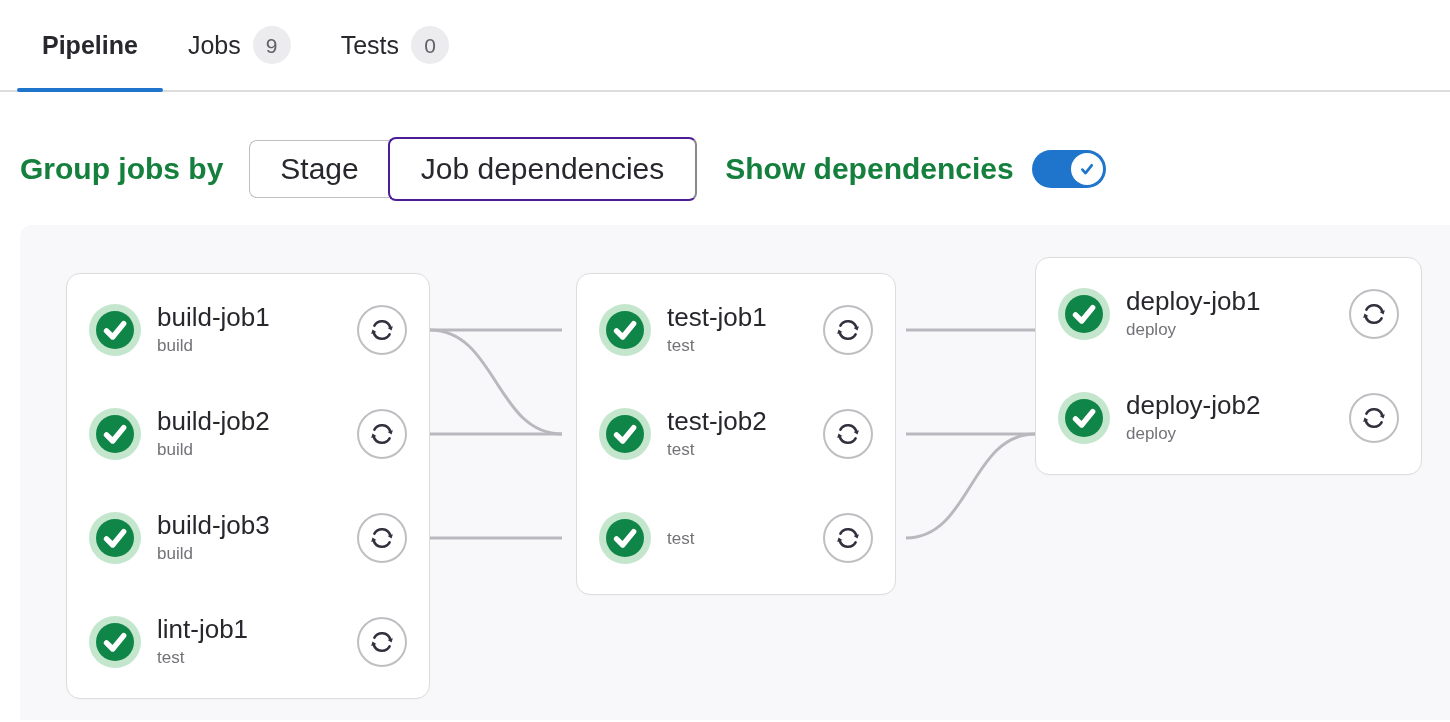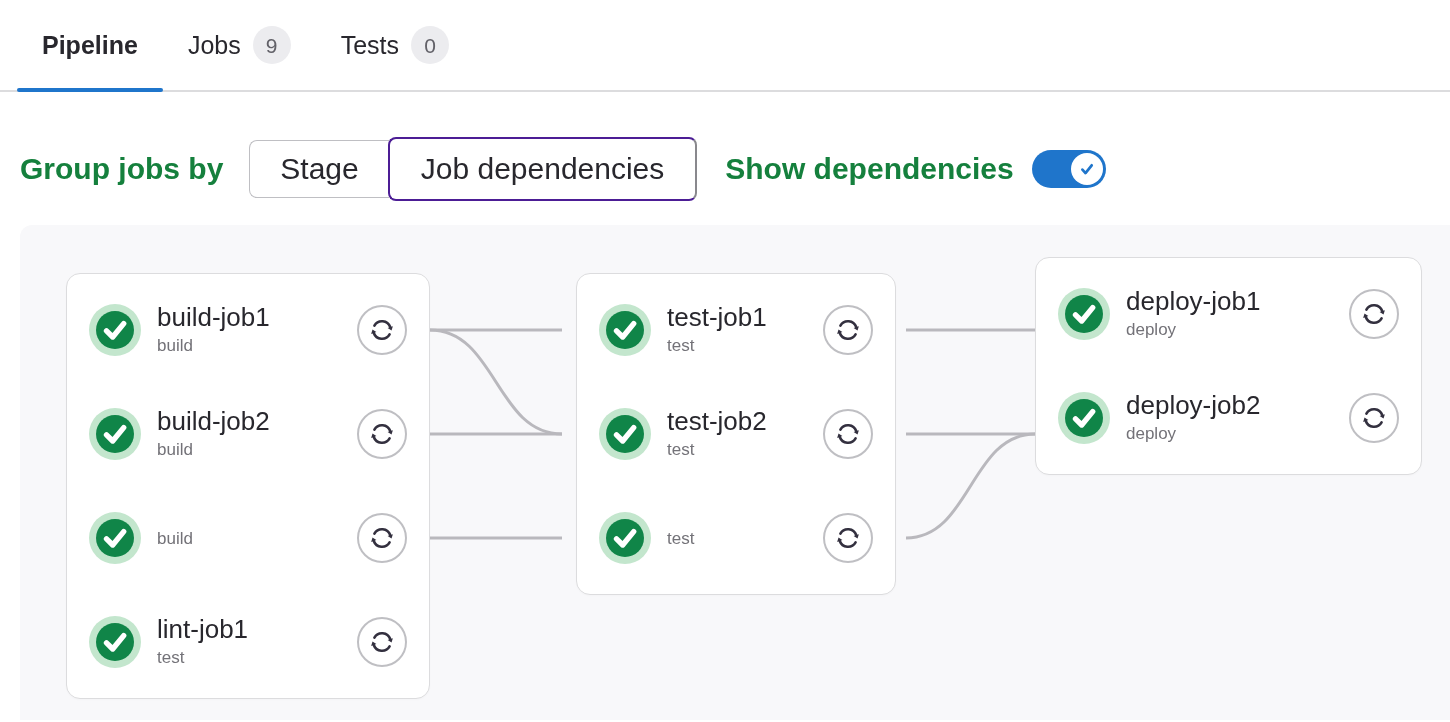--- a/index.html
+++ b/index.html
@@ -131,20 +131,21 @@
       </div>
       <div class="job-row">
         <span class="status">
           <svg width="52" height="52" viewBox="0 0 52 52">
             <circle cx="26" cy="26" r="26" fill="#c3e6cd"></circle>
             <circle cx="26" cy="26" r="19" fill="#108548"></circle>
             <path d="M17.5 26.8l6.2 6.2 11-13.4" stroke="#ffffff" stroke-width="5.4" fill="none" stroke-linecap="round" stroke-linejoin="round"></path>
           </svg>
         </span>
         <span class="meta">
+          <span class="jname">build-job3</span>
           <span class="jstage">build</span>
         </span>
         <button class="retry">
           <span style="display: flex;">
             <svg width="30" height="30" viewBox="0 0 24 24" fill="none">
               <path d="M5.94 8.5A7 7 0 0 1 18.58 9.61" stroke="#33303f" stroke-width="2.1" stroke-linecap="round"></path>
               <path d="M19.6 12.4 16.5 10.4 20.7 8.9Z" fill="#33303f"></path>
               <path d="M18.06 15.5A7 7 0 0 1 5.42 14.39" stroke="#33303f" stroke-width="2.1" stroke-linecap="round"></path>
               <path d="M4.4 11.6 7.5 13.6 3.3 15.1Z" fill="#33303f"></path>
             </svg>

